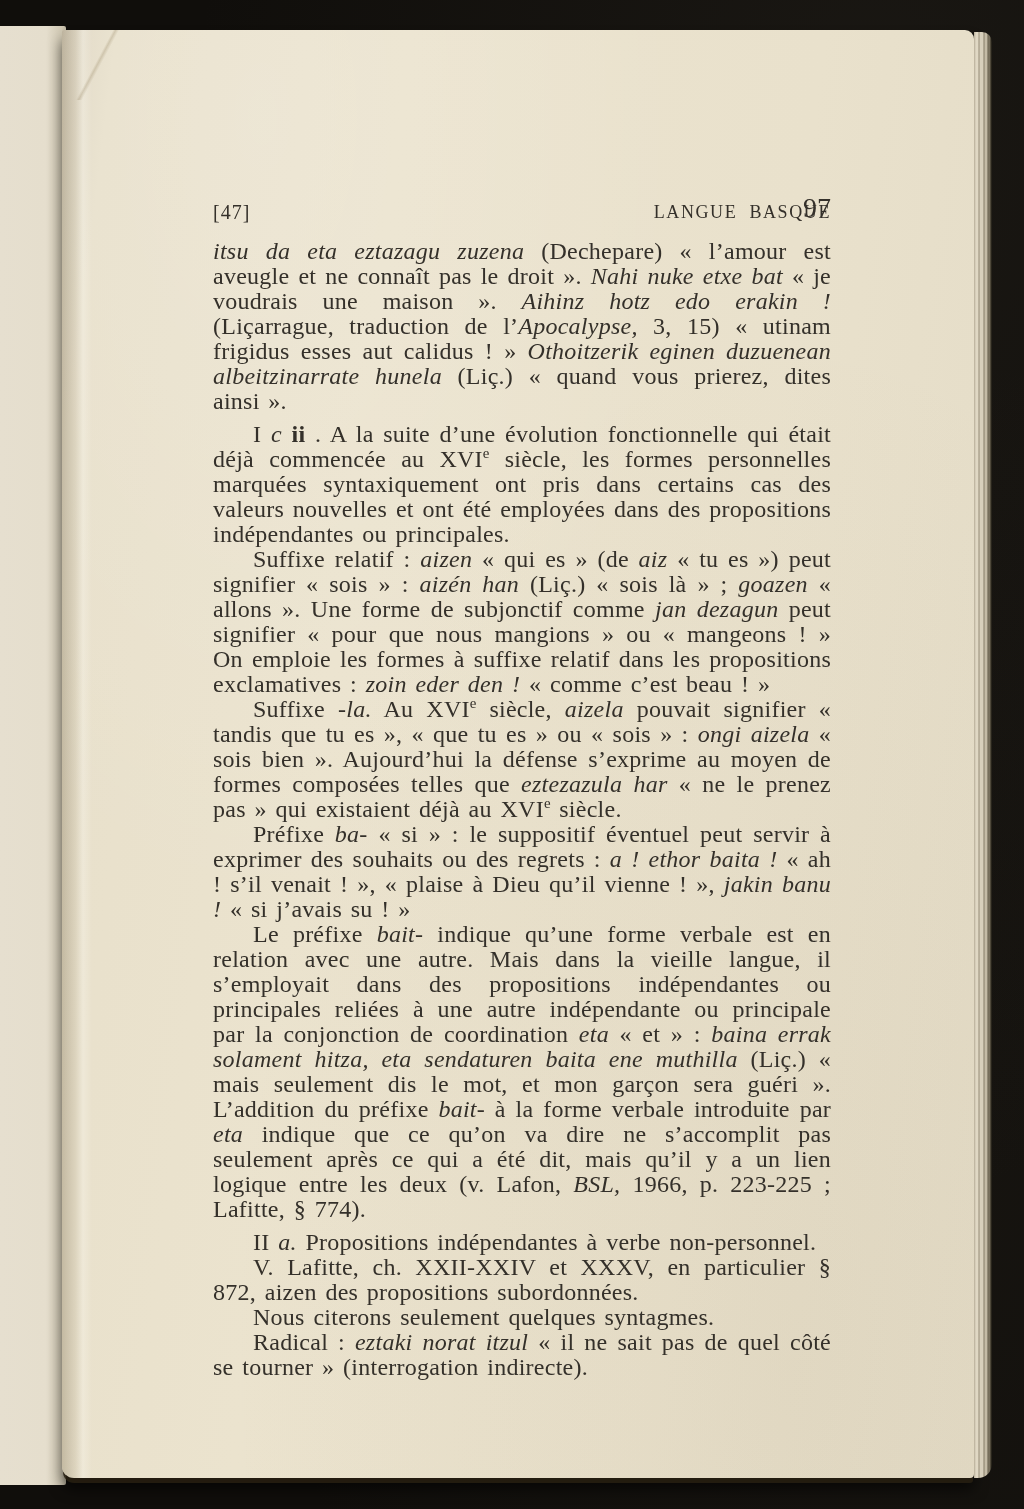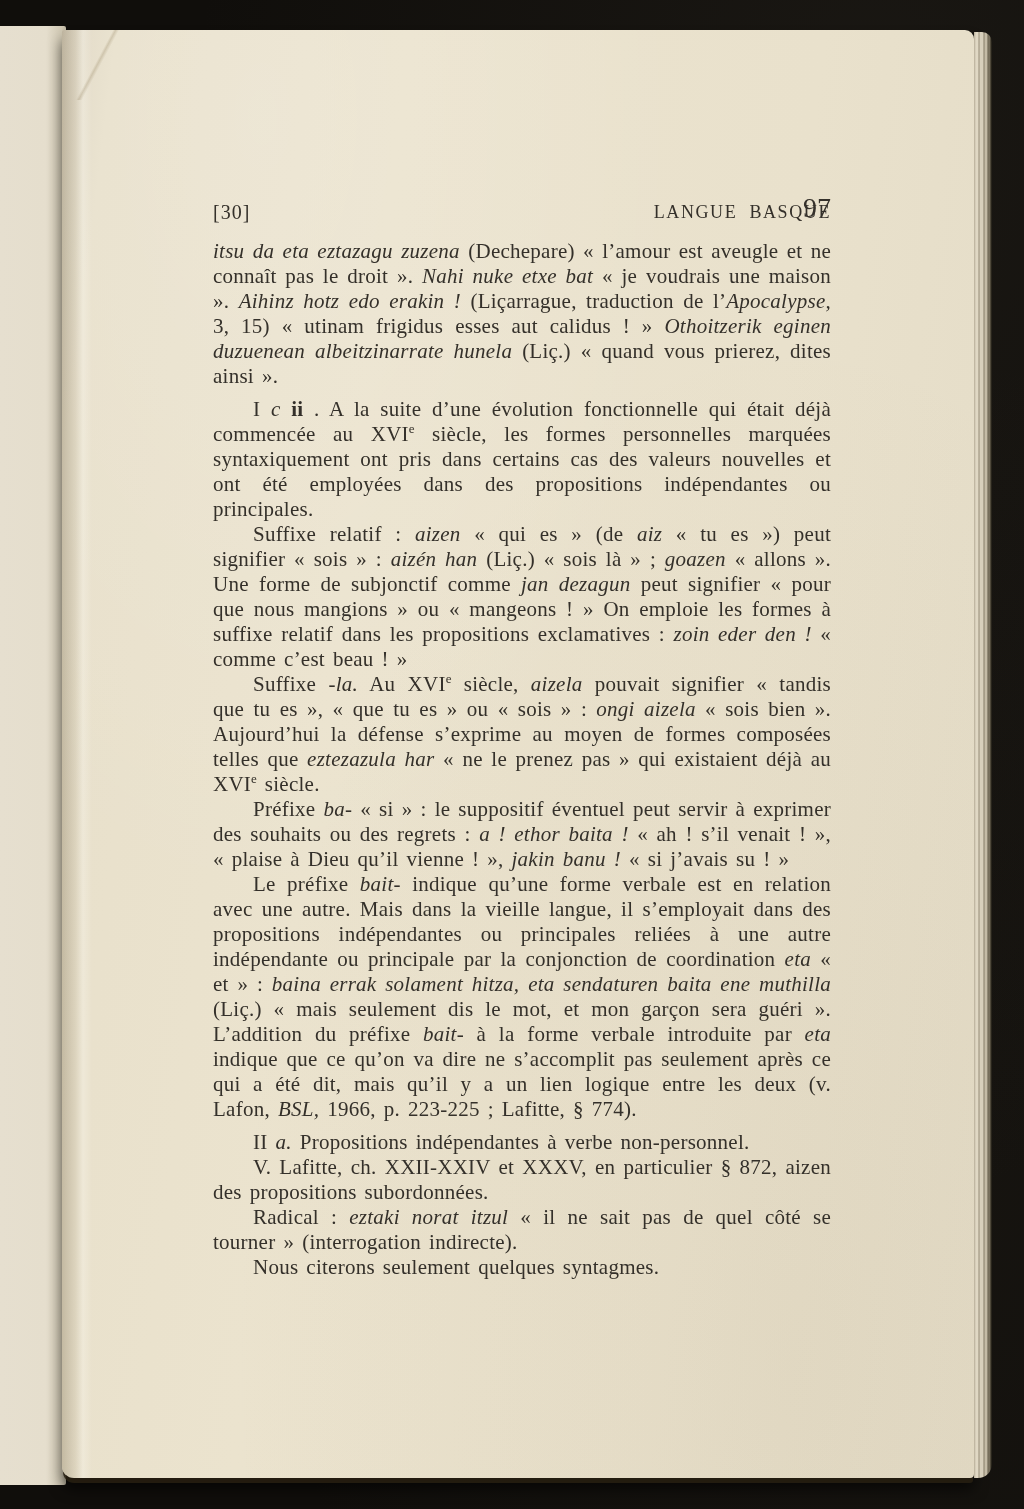--- a/index.html
+++ b/index.html
@@ -80,21 +80,21 @@
   }
   .h-right {
     position: absolute; right: 0; bottom: 0;
     font-size: 28px;
   }
   
   .text-col {
     position: absolute;
     left: 151px; top: 209px;
     width: 618px;
-    font-size: 21px;
+    font-size: 24px;
     line-height: 25px;
     color: #34302a;
     text-align: justify;
     letter-spacing: 0.25px;
     word-spacing: 2.5px;
     hyphens: auto;
     -webkit-hyphens: auto;
   }
   .text-col p.para { margin: 0; text-indent: 40px; }
   .text-col p.para.no-indent { text-indent: 0; }
@@ -112,33 +112,33 @@
 <body>
 
 <div class="scan">
   <div class="under-page"></div>
 
   <div class="page">
     <div class="gutter-shade"></div>
     <div class="corner-crease"></div>
 
     <div class="header">
-      <span class="h-left">[30]</span>
+      <span class="h-left">[47]</span>
       <span class="h-center">LANGUE BASQUE</span>
       <span class="h-right">97</span>
     </div>
 
     <div class="text-col" lang="fr">
         <p class="para no-indent"><em>itsu da eta eztazagu zuzena </em><span>(Dechepare) « l’amour est aveugle et ne connaît pas le droit ». </span><em>Nahi nuke etxe bat </em><span>« je voudrais une maison ». </span><em>Aihinz hotz edo erakin ! </em><span>(Liçarrague, traduction de l’</span><em>Apocalypse,</em><span> 3, 15) « utinam frigidus esses aut calidus ! » </span><em>Othoitzerik eginen duzuenean albeitzinarrate hunela </em><span>(Liç.) « quand vous prierez, dites ainsi ».</span></p>
         <p class="para space-before"><span>I </span><em>c </em><strong>ii</strong><span> . A la suite d’une évolution fonctionnelle qui était déjà commencée au XVI</span><sup>e</sup><span> siècle, les formes personnelles marquées syntaxiquement ont pris dans certains cas des valeurs nouvelles et ont été employées dans des propositions indépendantes ou principales.</span></p>
         <p class="para"><span>Suffixe relatif : </span><em>aizen </em><span>« qui es » (de </span><em>aiz </em><span>« tu es ») peut signifier « sois » : </span><em>aizén han </em><span>(Liç.) « sois là » ; </span><em>goazen </em><span>« allons ». Une forme de subjonctif comme </span><em>jan dezagun </em><span>peut signifier « pour que nous mangions » ou « mangeons ! » On emploie les formes à suffixe relatif dans les propositions exclamatives : </span><em>zoin eder den ! </em><span>« comme c’est beau ! »</span></p>
         <p class="para"><span>Suffixe </span><em>-la.</em><span> Au XVI</span><sup>e</sup><span> siècle, </span><em>aizela </em><span>pouvait signifier « tandis que tu es », « que tu es » ou « sois » : </span><em>ongi aizela </em><span>« sois bien ». Aujourd’hui la défense s’exprime au moyen de formes composées telles que </span><em>eztezazula har </em><span>« ne le prenez pas » qui existaient déjà au XVI</span><sup>e</sup><span> siècle.</span></p>
         <p class="para"><span>Préfixe </span><em>ba- </em><span>« si » : le suppositif éventuel peut servir à exprimer des souhaits ou des regrets : </span><em>a ! ethor baita ! </em><span>« ah ! s’il venait ! », « plaise à Dieu qu’il vienne ! », </span><em>jakin banu !</em><span> « si j’avais su ! »</span></p>
         <p class="para"><span>Le préfixe </span><em>bait- </em><span>indique qu’une forme verbale est en relation avec une autre. Mais dans la vieille langue, il s’employait dans des propositions indépendantes ou principales reliées à une autre indépendante ou principale par la conjonction de coordination </span><em>eta </em><span>« et » : </span><em>baina errak solament hitza, eta sendaturen baita ene muthilla </em><span>(Liç.) « mais seulement dis le mot, et mon garçon sera guéri ». L’addition du préfixe </span><em>bait- </em><span>à la forme verbale introduite par </span><em>eta </em><span>indique que ce qu’on va dire ne s’accomplit pas seulement après ce qui a été dit, mais qu’il y a un lien logique entre les deux (v. Lafon, </span><em>BSL,</em><span> 1966, p. 223-225 ; Lafitte, § 774).</span></p>
         <p class="para space-before"><span>II </span><em>a.</em><span> Propositions indépendantes à verbe non-personnel.</span></p>
         <p class="para"><span>V. Lafitte, ch. XXII-XXIV et XXXV, en particulier § 872, aizen des propositions subordonnées.</span></p>
+        <p class="para"><span>Nous citerons seulement quelques syntagmes.</span></p>
         <p class="para"><span>Radical : </span><em>eztaki norat itzul </em><span>« il ne sait pas de quel côté se tourner » (interrogation indirecte).</span></p>
-        <p class="para"><span>Nous citerons seulement quelques syntagmes.</span></p>
       </div>
   </div>
 
   <div class="edge-stack"></div>
 </div>
 
 </body></html>

